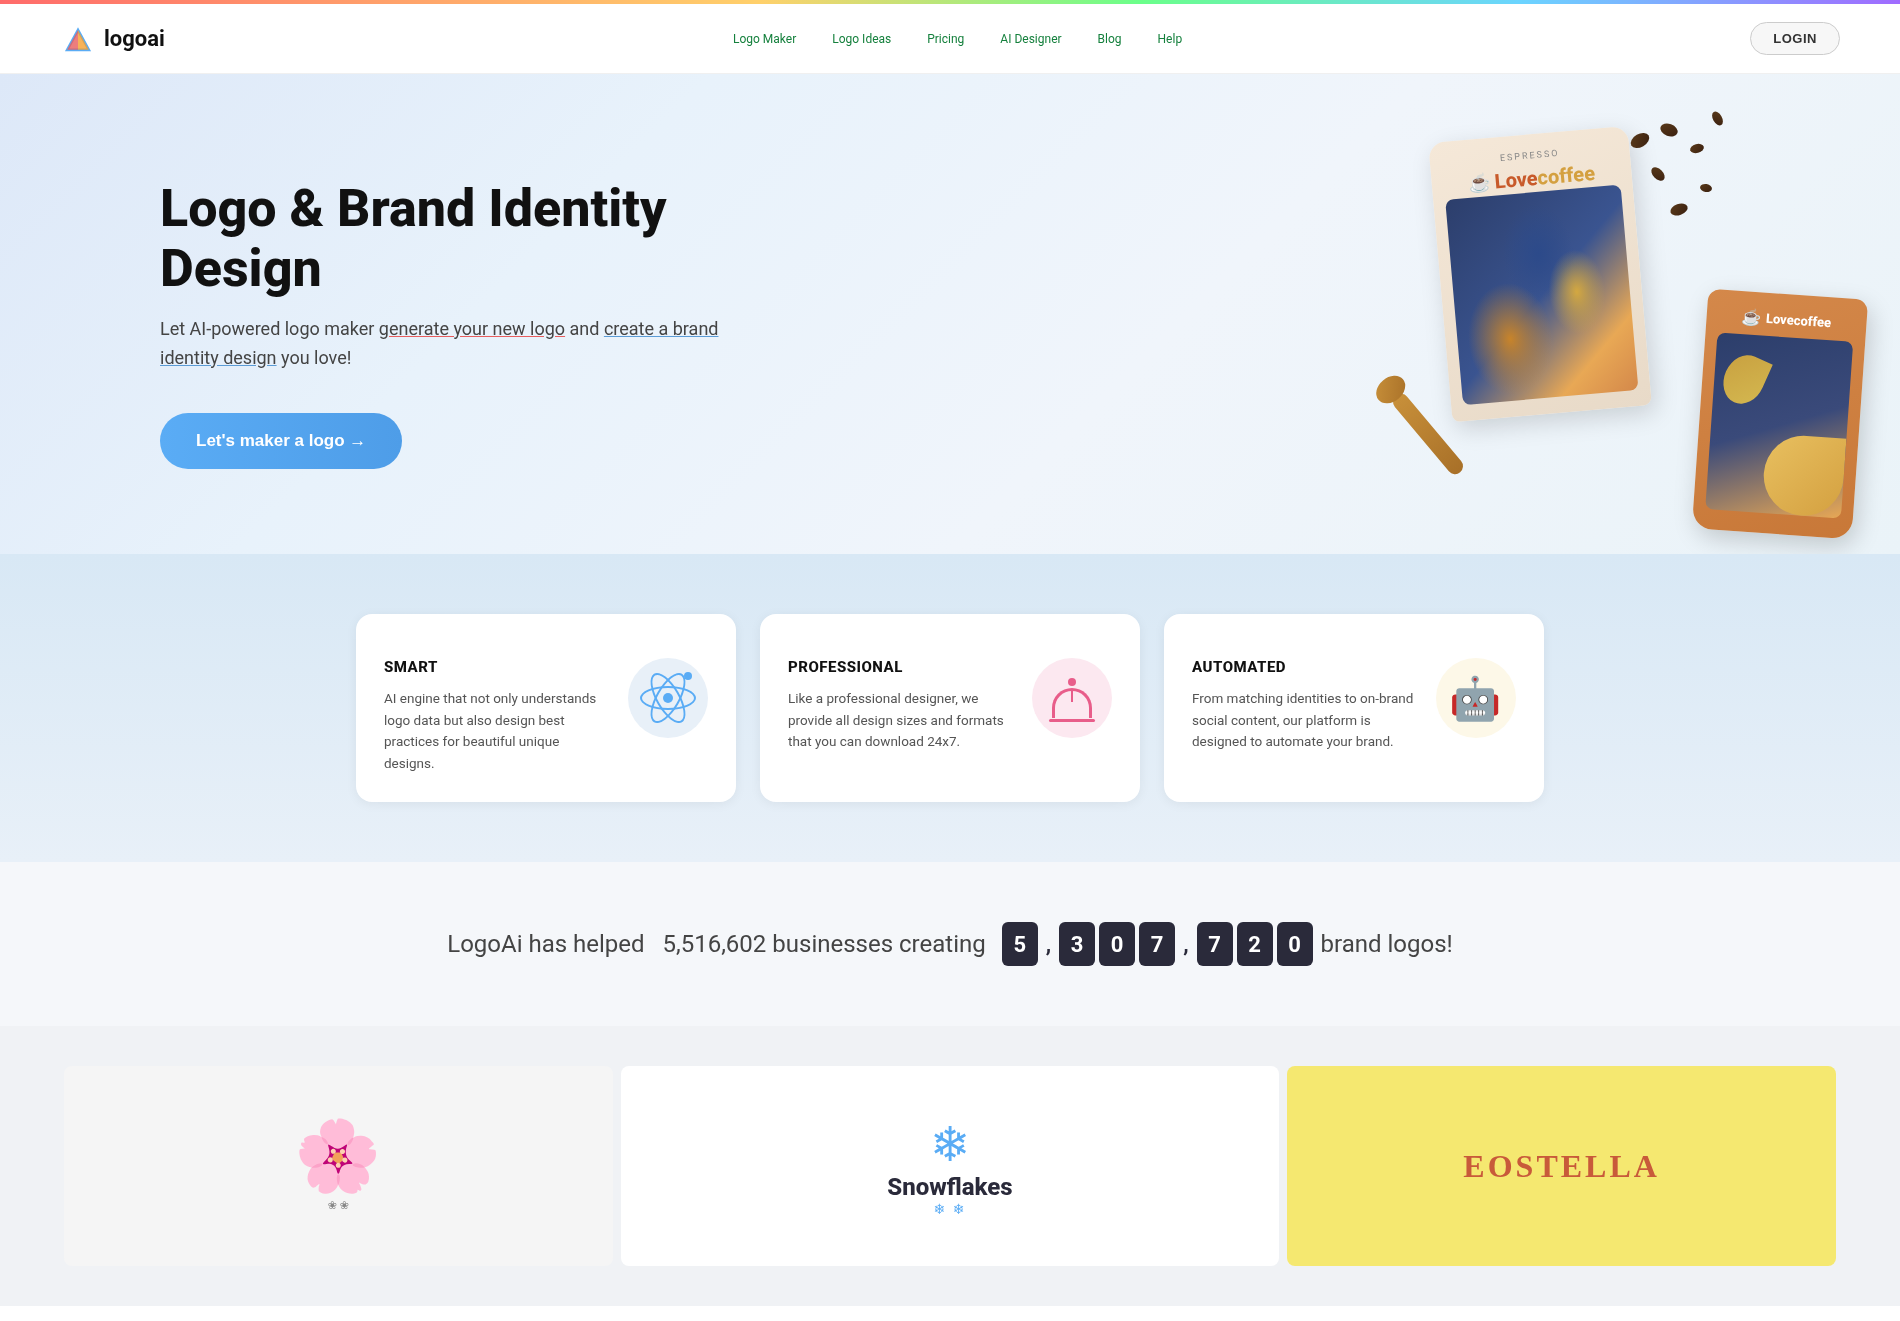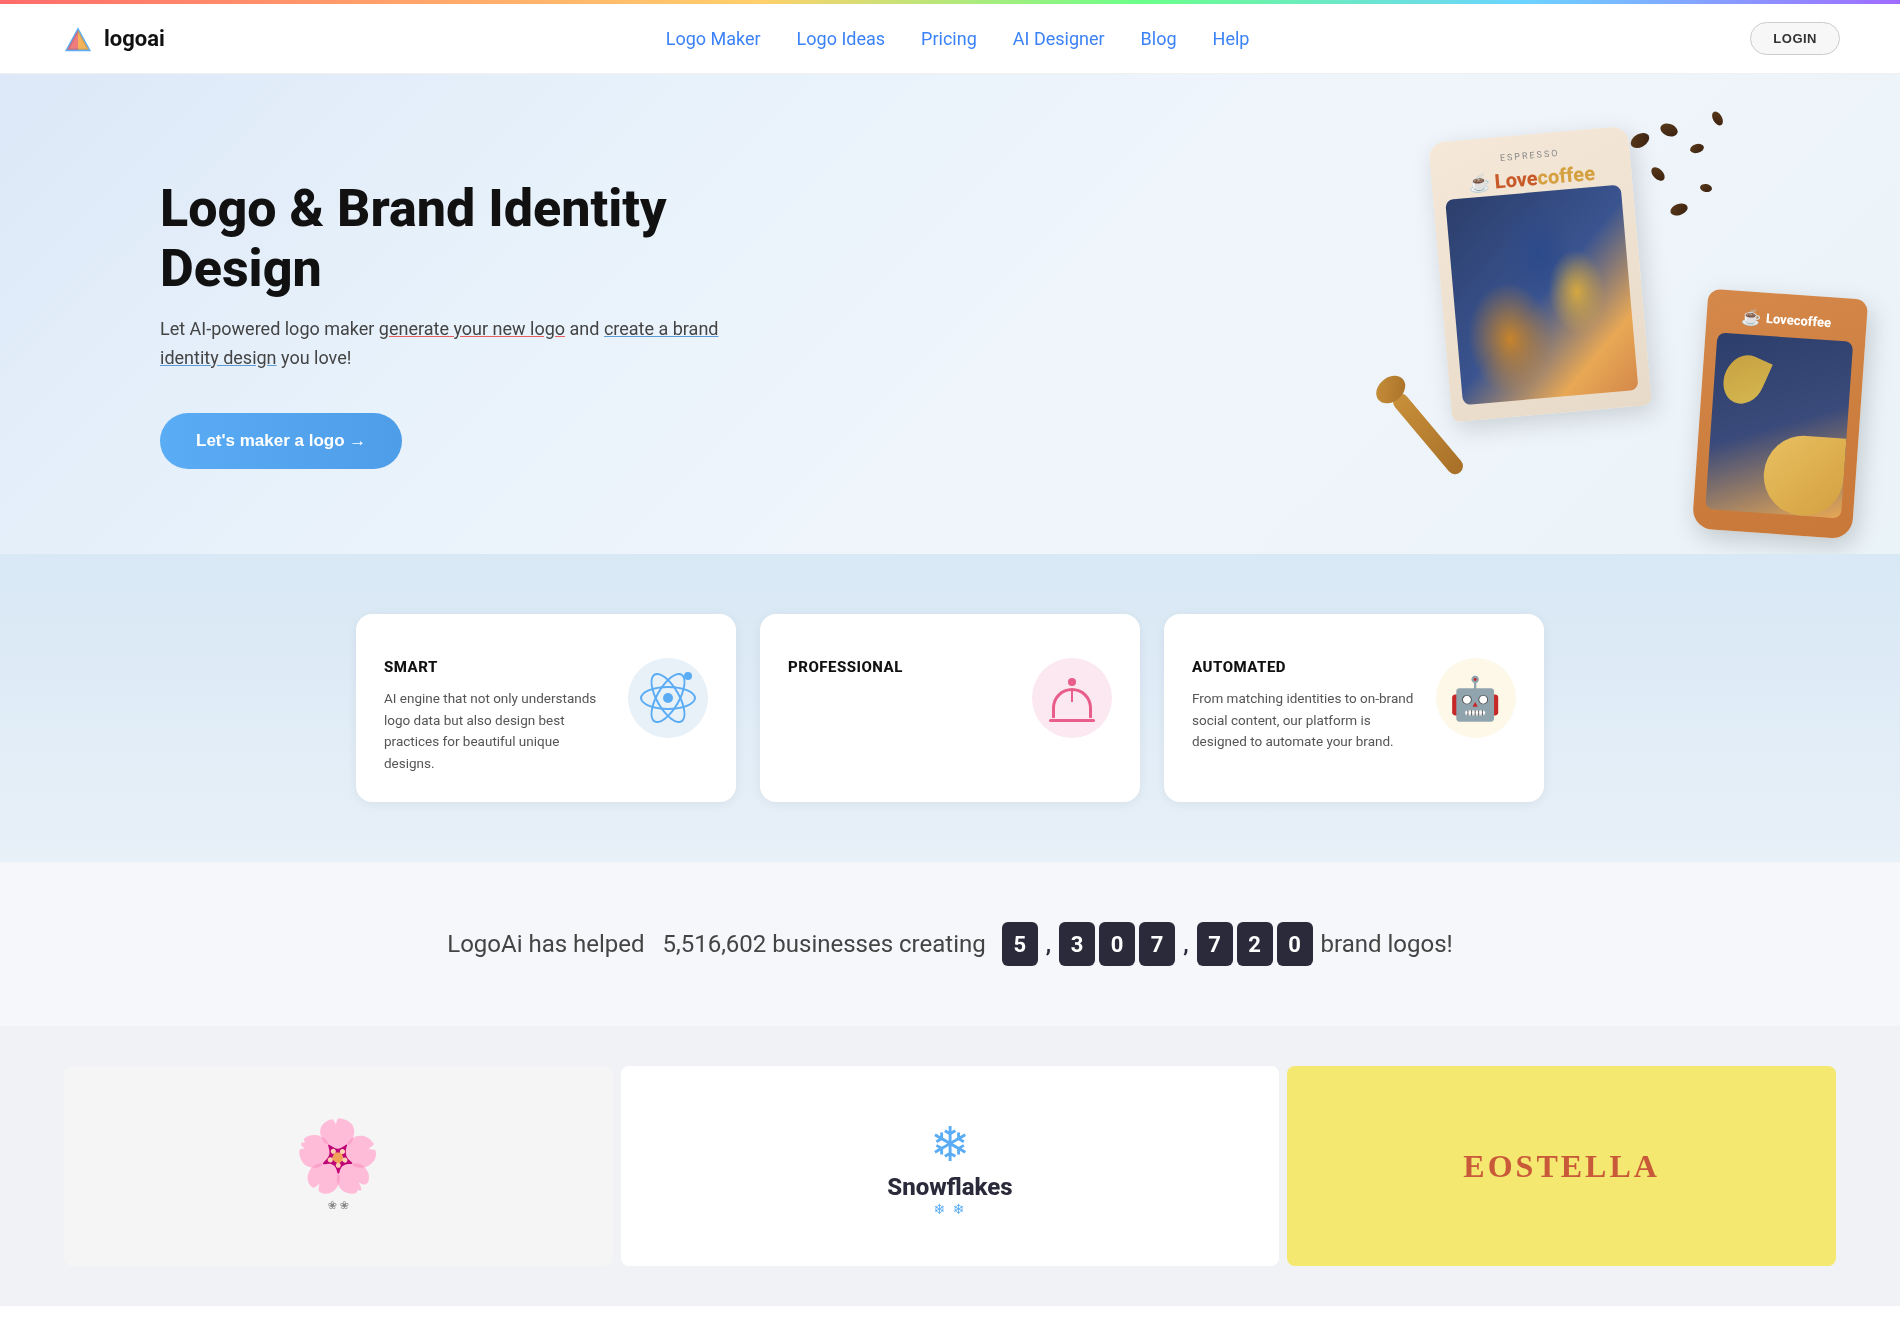--- a/index.html
+++ b/index.html
@@ -8,21 +8,21 @@
     
     nav {
       display: flex; align-items: center; justify-content: space-between;
       padding: 0 60px; height: 70px; background: #fff;
       border-bottom: 1px solid #f0f0f0; position: relative; z-index: 10;
     }
     .nav-logo { display: flex; align-items: center; gap: 8px; cursor: pointer; }
     .logo-icon { width: 36px; height: 36px; }
     .logo-text { font-size: 22px; font-weight: 700; color: #111; }
     .nav-links { display: flex; gap: 36px; align-items: center; }
-    .nav-link { font-size: 18px; color: #3b82f6; text-decoration: none; cursor: pointer; }
+    .nav-link { font-size: 12px; color: #15803d; text-decoration: none; cursor: pointer; }
     .login-btn {
       border: 1.5px solid #ccc; background: #f7f7f7; color: #333;
       padding: 8px 22px; border-radius: 20px; font-size: 13px;
       font-weight: 600; letter-spacing: 0.5px; cursor: pointer;
     }
 
     
     .hero {
       background: linear-gradient(135deg, #dde8f8 0%, #e8f2fb 30%, #f0f5fb 60%, #eaf3f8 100%);
       padding: 80px 60px 60px 160px;
@@ -333,20 +333,21 @@
         <div class="react-orbit orbit3"></div>
         <div class="react-nucleus"></div>
         <div style="position:absolute;top:4px;right:6px;width:8px;height:8px;background:#5aacf5;border-radius:50%;"></div>
       </div>
     </div>
   </div>
 
   <div class="feature-card">
     <div class="feature-text">
       <div class="feature-title">PROFESSIONAL</div>
+      <div class="feature-desc">Like a professional designer, we provide all design sizes and formats that you can download 24x7.</div>
     </div>
     <div class="feature-icon-wrap icon-professional">
       <div class="prof-icon">
         <div class="prof-dot"></div>
         <div class="prof-beam"></div>
         <div class="prof-arch"></div>
         <div class="prof-base"></div>
       </div>
     </div>
   </div>

